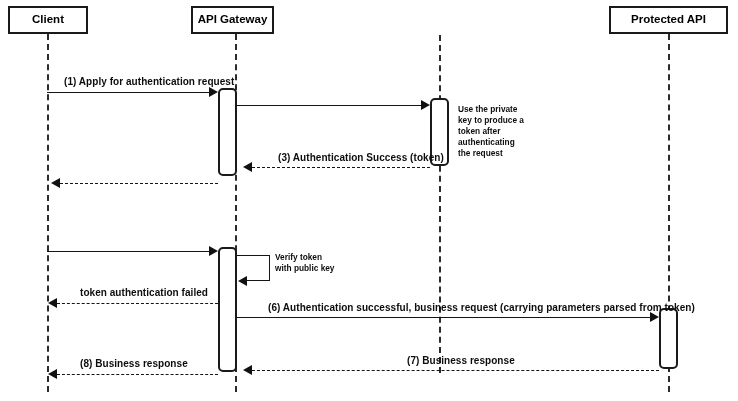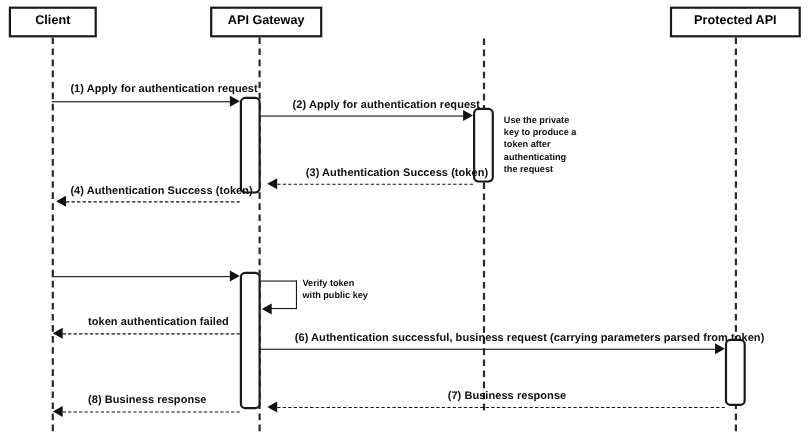--- a/index.html
+++ b/index.html
@@ -99,21 +99,21 @@
 </style>
 </head>
 <body>
 
 <div id="diagram">
 
   <div class="lifeline-head" style="left:8px; top:6px; width:80px; height:28px;">
     <span>Client</span>
   </div>
 
-  <div class="lifeline-head" style="left:191px; top:6px; width:102px; height:28px;">
+  <div class="lifeline-head" style="left:191px; top:6px; width:83px; height:28px;">
     <span>API Gateway</span>
   </div>
 
 
   <div class="lifeline-head" style="left:609px; top:6px; width:119px; height:28px;">
     <span>Protected API</span>
   </div>
 
   <div class="lifeline-line" style="left:47px; top:34px; height:358px;"></div>
   <div class="lifeline-line" style="left:235px; top:34px; height:358px;"></div>
@@ -125,31 +125,29 @@
   <div class="activation" style="left:430px; top:98px; width:19px; height:68px;"></div>
 
   <div class="activation" style="left:218px; top:247px; width:19px; height:125px;"></div>
 
   <div class="activation" style="left:659px; top:308px; width:19px; height:61px;"></div>
 
   <div class="msg-label" style="left:64px; top:76px;">(1) Apply for authentication request</div>
   <div class="msg-line msg-solid" style="left:47px; top:92px; width:163px;"></div>
   <div class="arrowhead arrow-right" style="left:209px; top:87px;"></div>
 
-  <div class="msg-label" style="left:266px; top:90px;">(2) Apply for authentication request</div>
   <div class="msg-line msg-solid" style="left:237px; top:105px; width:185px;"></div>
   <div class="arrowhead arrow-right" style="left:421px; top:100px;"></div>
 
   <div class="note-text" style="left:458px; top:104px;">Use the private key to produce a token after authenticating the request</div>
 
   <div class="msg-label" style="left:278px; top:152px;">(3) Authentication Success (token)</div>
   <div class="msg-line msg-dashed" style="left:252px; top:167px; width:178px;"></div>
   <div class="arrowhead arrow-left" style="left:243px; top:162px;"></div>
 
-  <div class="msg-label" style="left:64px; top:168px;">(4) Authentication Success (token)</div>
   <div class="msg-line msg-dashed" style="left:60px; top:183px; width:158px;"></div>
   <div class="arrowhead arrow-left" style="left:51px; top:178px;"></div>
 
   <div class="msg-line msg-solid" style="left:47px; top:251px; width:163px;"></div>
   <div class="arrowhead arrow-right" style="left:209px; top:246px;"></div>
 
   <div class="self-msg-h" style="left:237px; top:255px; width:33px;"></div>
   <div class="self-msg-v" style="left:269px; top:255px; height:26px;"></div>
   <div class="self-msg-h" style="left:246px; top:280px; width:24px;"></div>
   <div class="arrowhead arrow-left" style="left:238px; top:276px;"></div>

